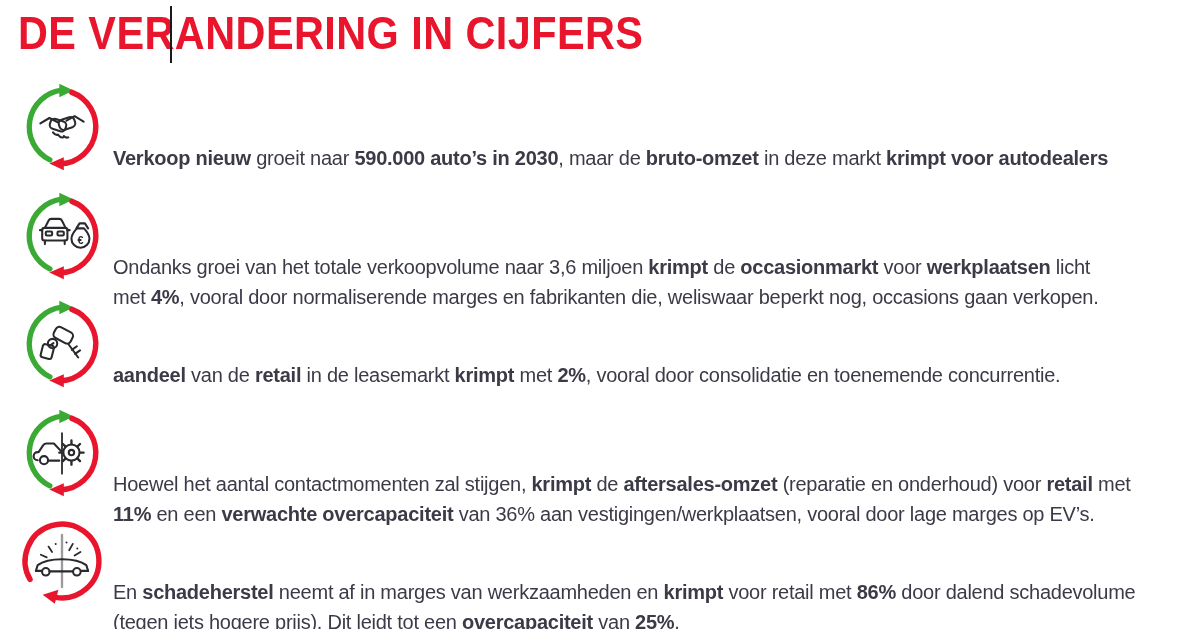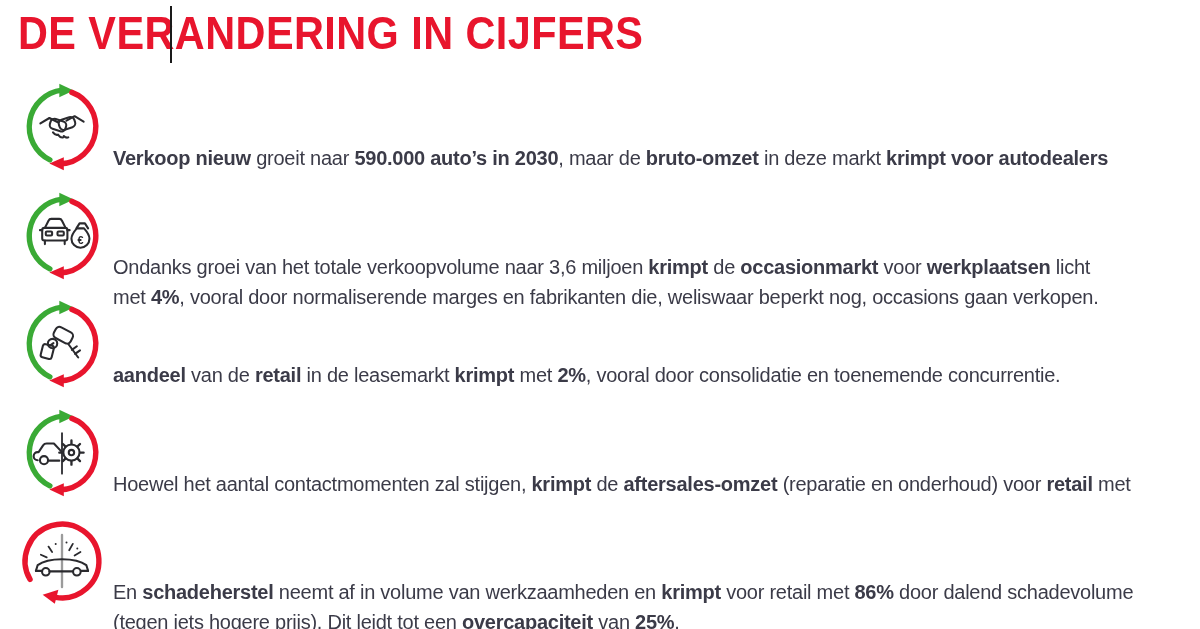--- a/index.html
+++ b/index.html
@@ -132,20 +132,21 @@
         <circle cx="30" cy="58" r="4.5"></circle>
         <path d="M35,58.5 h12"></path>
         <circle cx="60.5" cy="49.5" r="9"></circle>
         <circle cx="60.5" cy="49.5" r="3"></circle>
         <path d="M70,49.5 h4 M47,49.5 h4 M60.5,40 v-4 M60.5,59 v4 M67,43 l3,-3 M54,56 l-3,3 M67,56 l3,3 M54,43 l-3,-3" stroke-width="2.6"></path>
       </g>
     </svg>
   </div>
   <div class="text-cell">
     <div class="line"><span>Hoewel het aantal contactmomenten zal stijgen, </span><span class="b">krimpt</span><span> de </span><span class="b">aftersales-omzet</span><span> (reparatie en onderhoud) voor </span><span class="b">retail</span><span> met</span></div>
+    <div class="line"><span class="b">11%</span><span> en een </span><span class="b">verwachte overcapaciteit</span><span> van 36% aan vestigingen/werkplaatsen, vooral door lage marges op EV’s.</span></div>
   </div>
 </div>
 
 <div class="row" style="top:516px">
   <div class="icon-cell">
     <svg viewBox="0 0 100 100">
       <path class="cyc r" d="M14.5,70.5 A41,41 0 1 1 42.9,90.4"></path>
       <path class="ah-r" d="M46,82 L28.5,87.5 L42,97.5 Z"></path>
       <g class="pict">
         <path class="pole" d="M50,21 V79"></path>
@@ -154,16 +155,16 @@
         <circle cx="32" cy="62" r="4.2"></circle>
         <circle cx="66.5" cy="62" r="4.2"></circle>
         <path d="M39,40 l-4,-6 M58,38 l4,-7 M64,44 l6.5,-4 M33,46 l-6.5,-3" stroke-width="2"></path>
         <circle class="pict-fill" cx="43" cy="31" r="1.1"></circle>
         <circle class="pict-fill" cx="55" cy="29.5" r="1.1"></circle>
         <circle class="pict-fill" cx="67" cy="36" r="1.1"></circle>
       </g>
     </svg>
   </div>
   <div class="text-cell">
-    <div class="line"><span>En </span><span class="b">schadeherstel</span><span> neemt af in volume van werkzaamheden en </span><span class="b">krimpt</span><span> voor retail met </span><span class="b">86%</span><span> door dalend schadevolume</span></div>
+    <div class="line"><span>En </span><span class="b">schadeherstel</span><span> neemt af in marges van werkzaamheden en </span><span class="b">krimpt</span><span> voor retail met </span><span class="b">86%</span><span> door dalend schadevolume</span></div>
     <div class="line"><span>(tegen iets hogere prijs). Dit leidt tot een </span><span class="b">overcapaciteit</span><span> van </span><span class="b">25%</span><span>.</span></div>
   </div>
 </div>
 
 </body></html>

